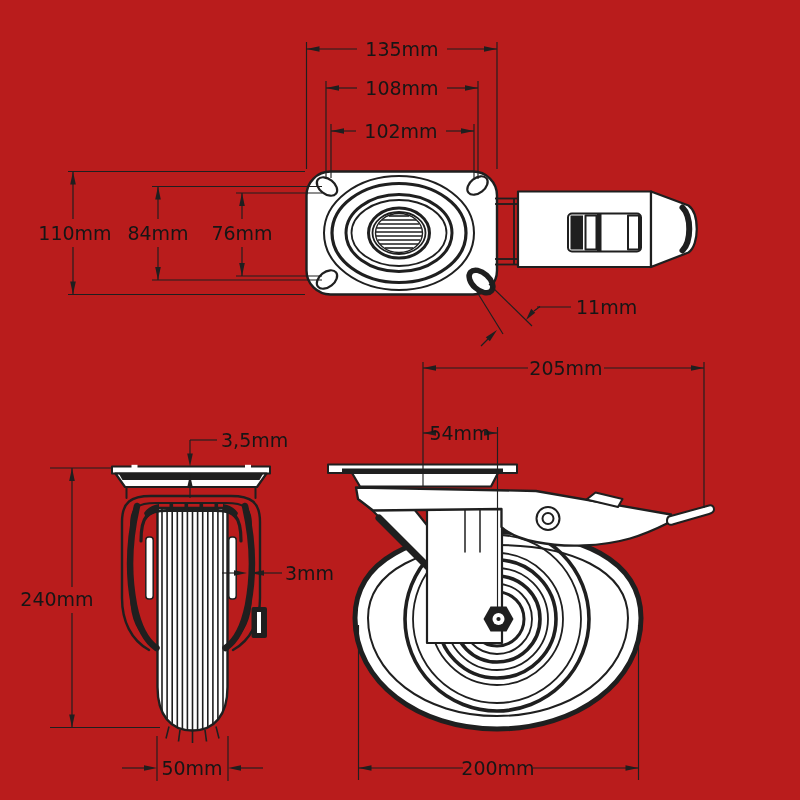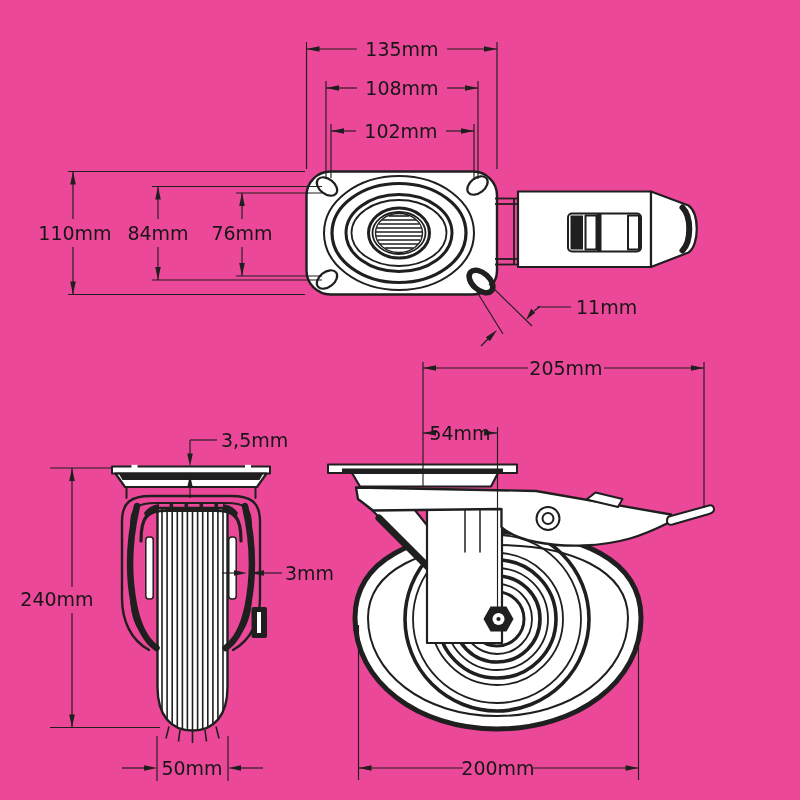--- a/index.html
+++ b/index.html
@@ -1,16 +1,16 @@
 <!DOCTYPE html>
 <html><head>
 <meta charset="utf-8">
 <style>
   html,body{margin:0;padding:0;background:#ffffff;}
-  .stage{width:800px;height:800px;position:relative;background:#ec4899;}
+  .stage{width:800px;height:800px;position:relative;background:#b91c1c;}
   svg{display:block;}
   .s{stroke:#1f1f1f;fill:none;stroke-linecap:round;stroke-linejoin:round;}
   .f{stroke:#1f1f1f;fill:#ffffff;stroke-linejoin:round;}
   .b{fill:#1f1f1f;stroke:none;}
   .d{stroke:#1f1f1f;stroke-width:1.15;fill:none;}
   .a{fill:#1f1f1f;stroke:none;}
   text{font-family:"DejaVu Sans","Liberation Sans",sans-serif;font-size:19px;fill:#161616;}
   .mid{text-anchor:middle;}
 </style>
 </head>

